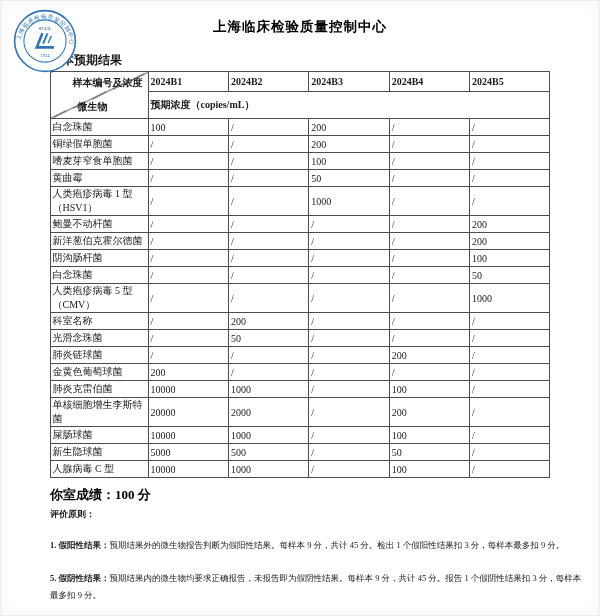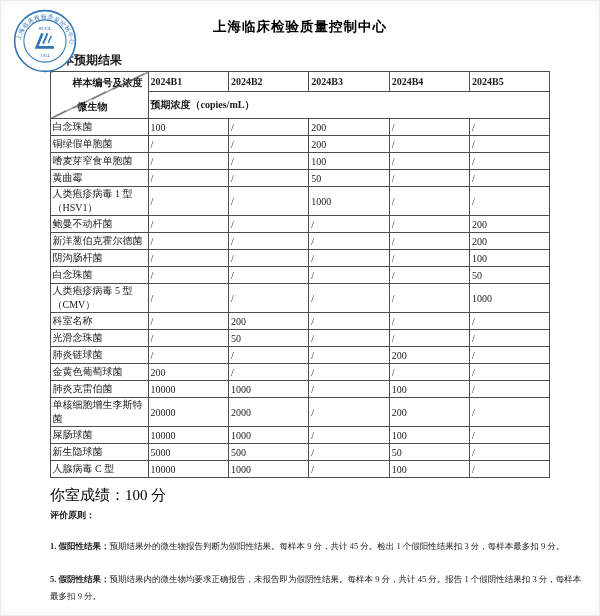--- a/index.html
+++ b/index.html
@@ -35,21 +35,21 @@
   .main-table .hrow1 th { height:20px; }
   .main-table .hrow2 th { height:27px; }
   .main-table tbody td { height:17px; font-weight:normal; }
   .corner { position:relative; padding:0;
     background:linear-gradient(to bottom right,
       transparent calc(50% - 0.6px), #4d4d4d calc(50% - 0.6px),
       #4d4d4d calc(50% + 0.6px), transparent calc(50% + 0.6px)); }
   .corner .c-top { position:absolute; top:4px; right:5px; font-weight:bold; }
   .corner .c-bottom { position:absolute; bottom:4px; left:18px; font-weight:bold;margin-left:9px; }
   
-  .score { margin:8px 0 0 50px; font-size:15px; font-weight:normal; color:#000; }
+  .score { margin:8px 0 0 50px; font-size:13px; font-weight:bold; color:#000; }
   .principles { margin:4px 12px 0 50px; font-size:8.5px; }
   .principles .p-title { font-weight:bold; font-size:9px; margin-bottom:15px; }
   .principles p { line-height:17px; margin-top:16px; }
   .principles .lead { font-weight:bold; }
 </style>
 </head>
 <body>
 
 <div class="page">
 

